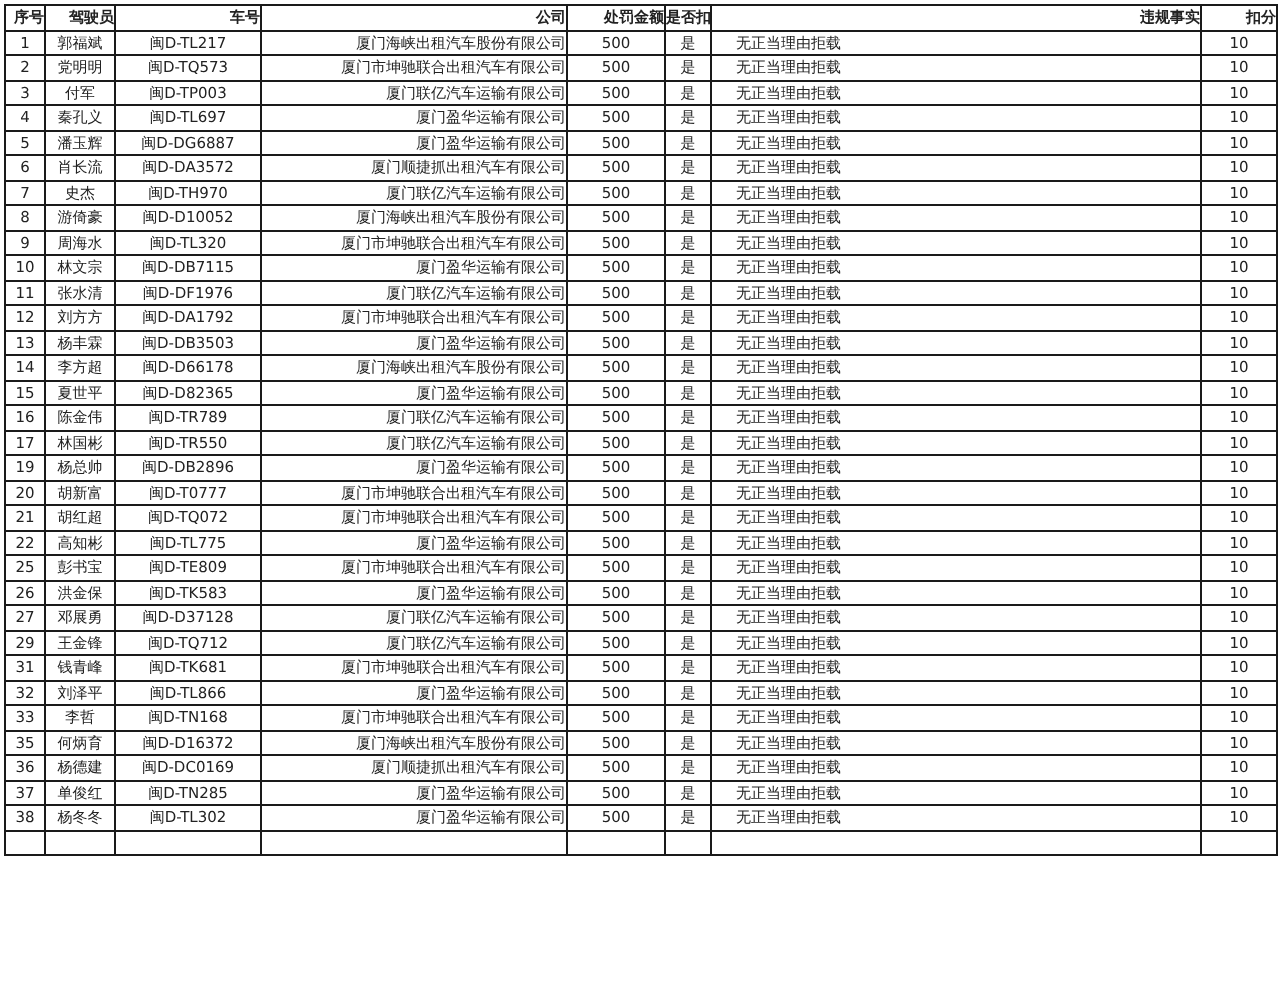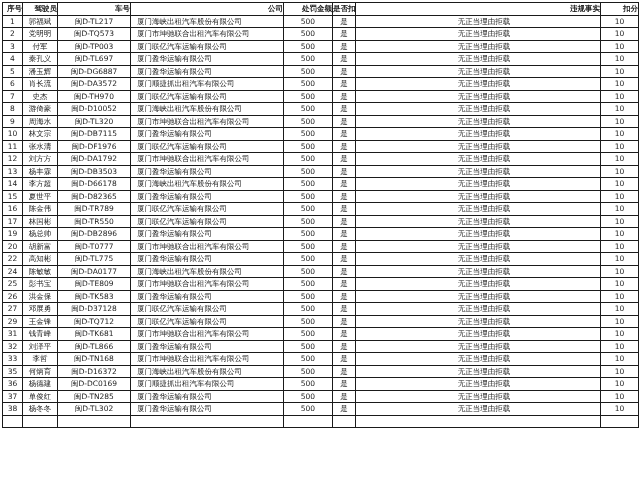--- a/index.html
+++ b/index.html
@@ -11,22 +11,22 @@
       height: 11.5px;
       padding: 0;
       font-size: 7.5px;
       line-height: 11px;
       color: #222;
       white-space: nowrap;
       overflow: hidden;
       text-align: center;
     }
     th { font-weight: bold; font-size: 7.5px; text-align: right; }
-    td.left { text-align: left; padding-left: 6px; }
-    td.fact { text-align: center; padding-left: 12px; }
+    td.left { text-align: right; padding-left: 6px; }
+    td.fact { text-align: left; padding-left: 12px; }
     .c-no { width: 20px; }
     .c-driver { width: 35px; }
     .c-plate { width: 73px; }
     .c-company { width: 153px; }
     .c-amount { width: 49px; }
     .c-cert { width: 23px; }
     .c-fact { width: 245px; }
     .c-points { width: 38px; }
   </style>
 </head>
@@ -241,34 +241,34 @@
           <td>20</td>
           <td>胡新富</td>
           <td>闽D-T0777</td>
           <td class="left">厦门市坤驰联合出租汽车有限公司</td>
           <td>500</td>
           <td>是</td>
           <td class="fact">无正当理由拒载</td>
           <td>10</td>
         </tr>
         <tr>
+          <td>21</td>
+          <td>胡红超</td>
+          <td>闽D-TQ072</td>
+          <td class="left">厦门市坤驰联合出租汽车有限公司</td>
+          <td>500</td>
+          <td>是</td>
+          <td class="fact">无正当理由拒载</td>
+          <td>10</td>
+        </tr>
+        <tr>
           <td>22</td>
           <td>高知彬</td>
           <td>闽D-TL775</td>
           <td class="left">厦门盈华运输有限公司</td>
-          <td>500</td>
-          <td>是</td>
-          <td class="fact">无正当理由拒载</td>
-          <td>10</td>
-        </tr>
-        <tr>
-          <td>24</td>
-          <td>陈敏敏</td>
-          <td>闽D-DA0177</td>
-          <td class="left">厦门海峡出租汽车股份有限公司</td>
           <td>500</td>
           <td>是</td>
           <td class="fact">无正当理由拒载</td>
           <td>10</td>
         </tr>
         <tr>
           <td>25</td>
           <td>彭书宝</td>
           <td>闽D-TE809</td>
           <td class="left">厦门市坤驰联合出租汽车有限公司</td>

